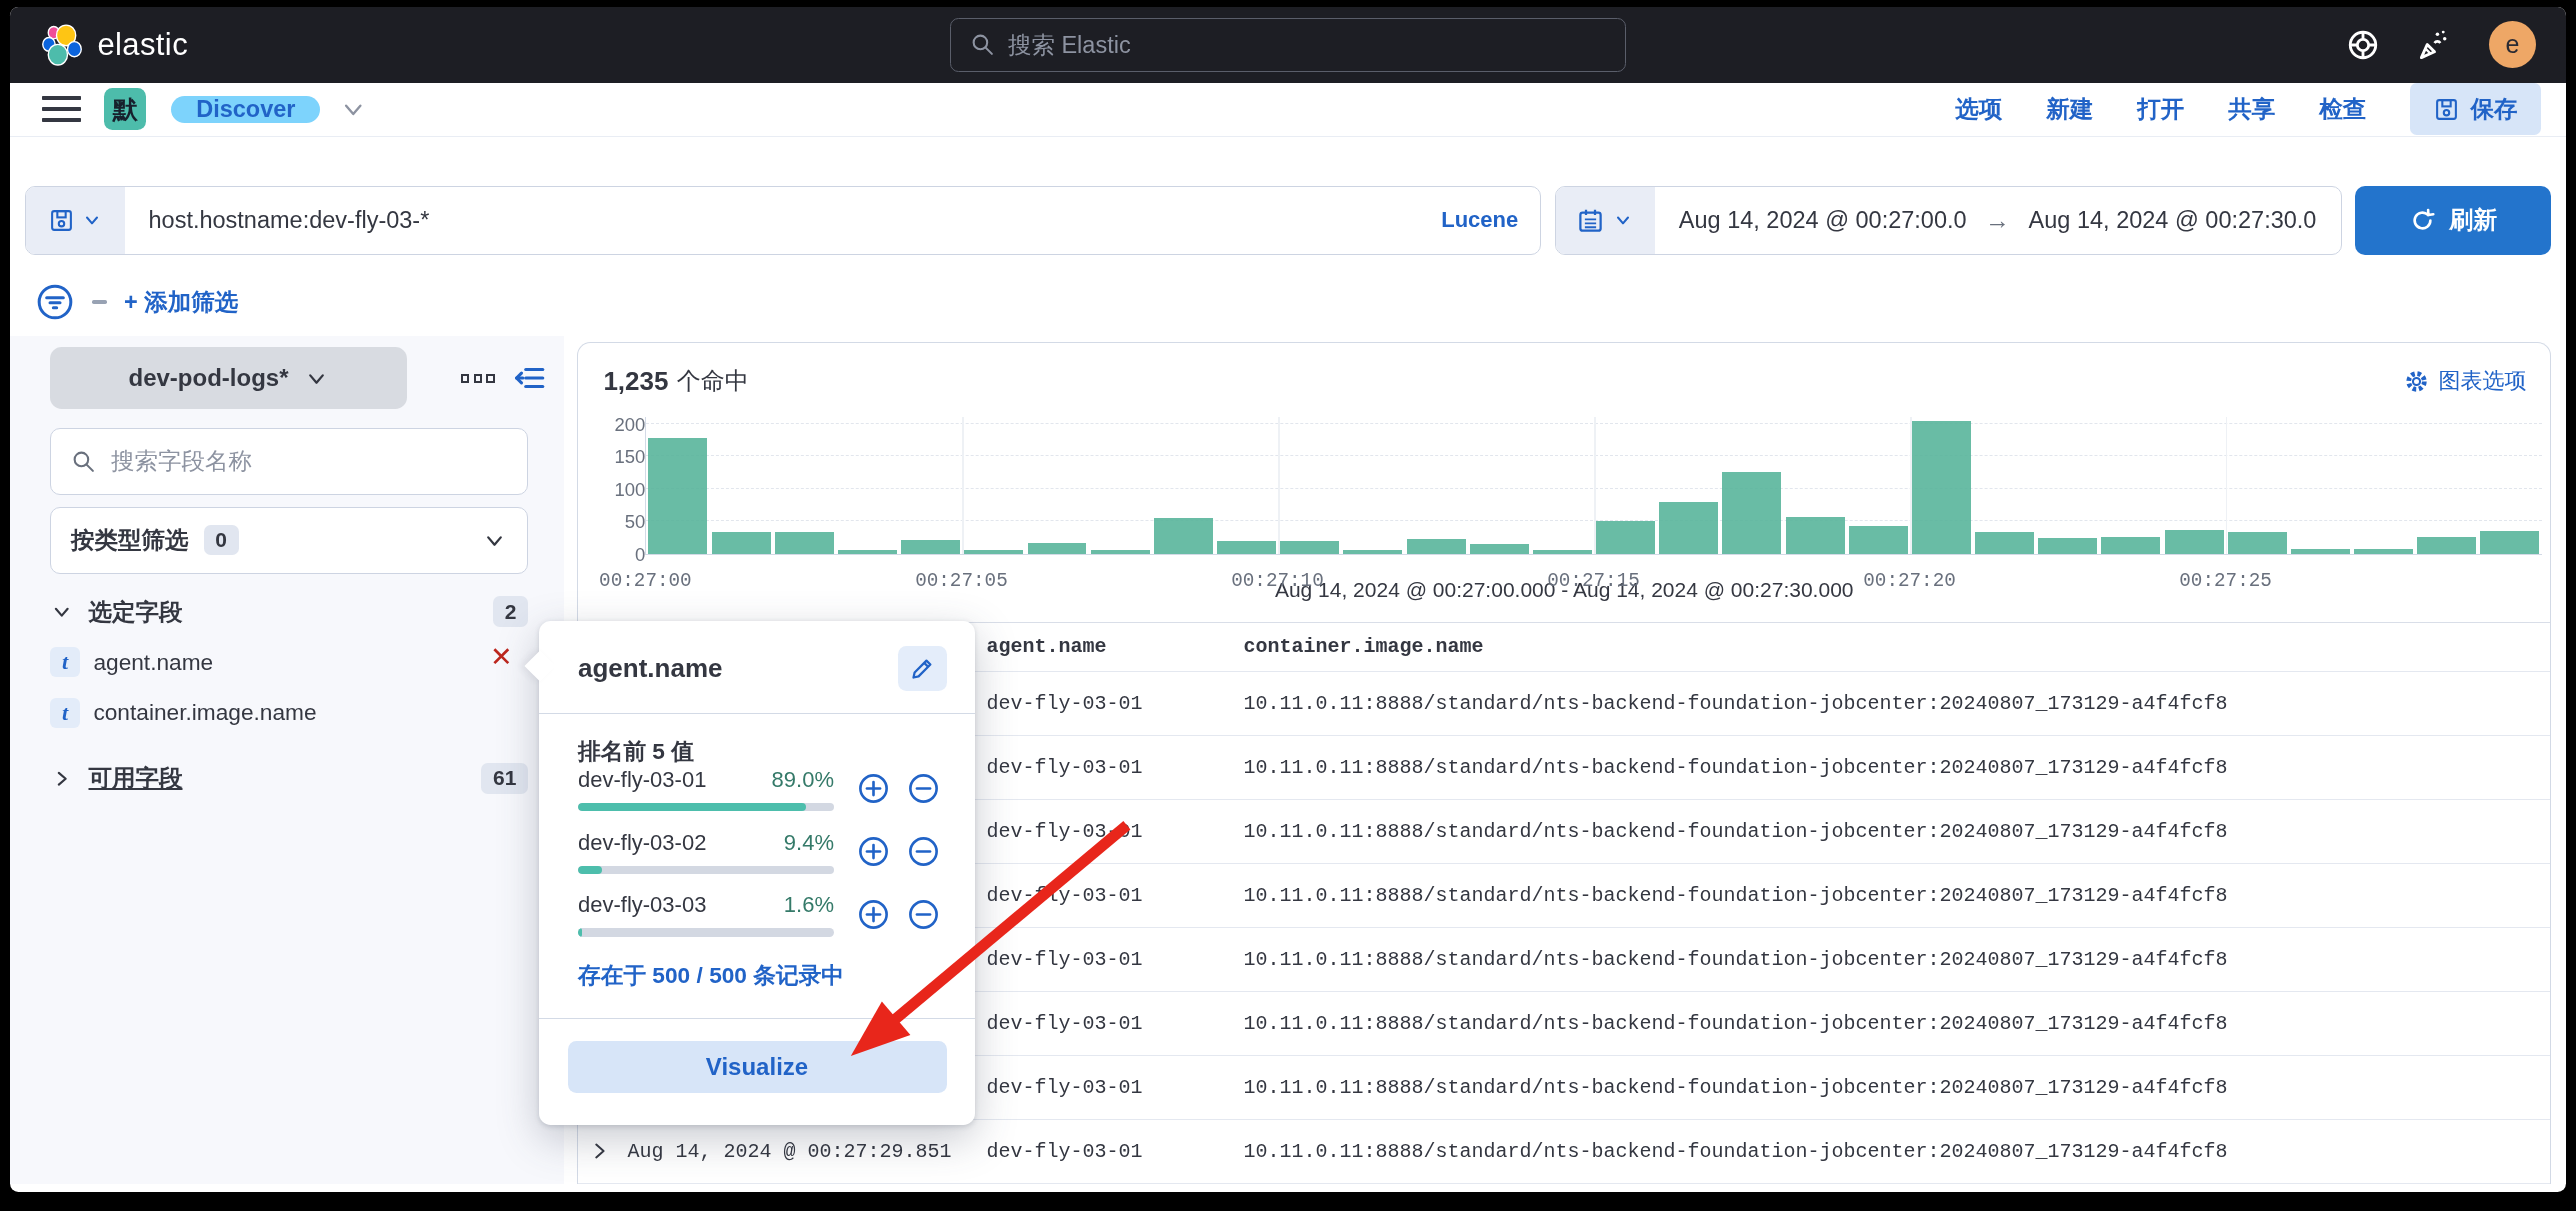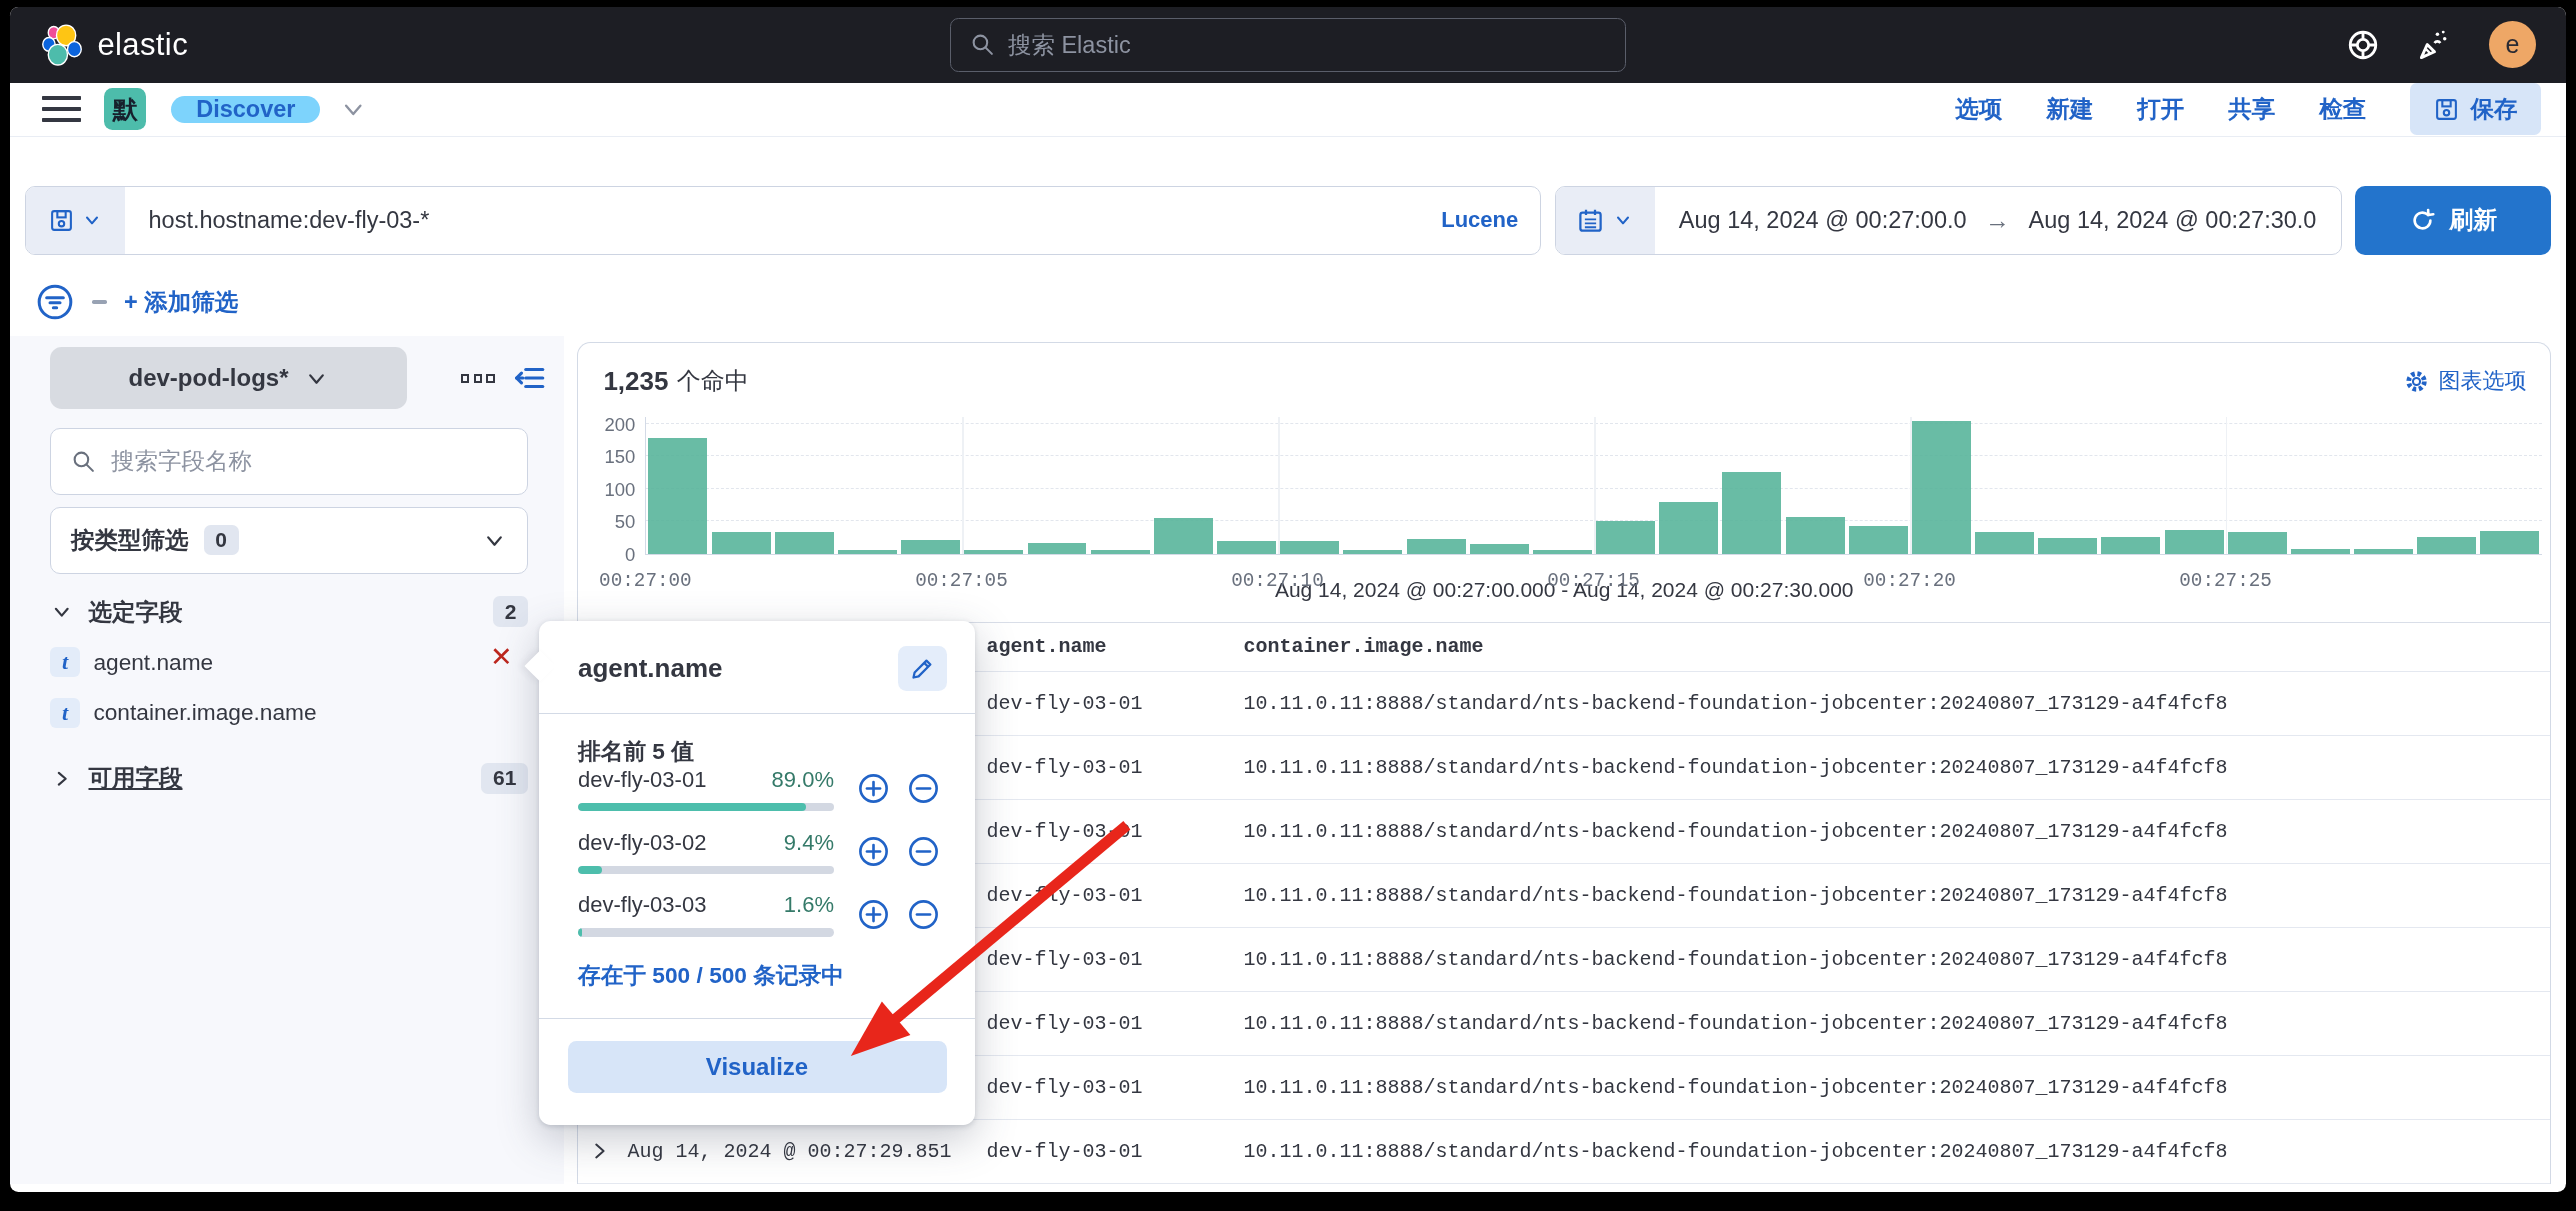--- a/index.html
+++ b/index.html
@@ -90,21 +90,21 @@
   .panel { border:1.7px solid #D3DAE6; border-bottom:none; border-radius:13.4px 13.4px 0 0; height:100%;
      background:#fff; overflow:hidden; display:flex; flex-direction:column; }
   .hits-row { display:flex; align-items:center; padding:22px 23.5px 5px 25px; }
   .hits-num { font-size:26px; font-weight:700; color:#343741; }
   .hits-label { font-size:24px; color:#343741; margin-left:8.4px; }
   .chart-options { margin-left:auto; display:flex; align-items:center; gap:10px; color:#2163C7;
      font-size:22px; cursor:pointer; }
 
   .chart { display:flex; margin:15px 8.4px 0 0; }
   .y-gutter { width:67px; position:relative; flex:none; }
-  .y-tick { position:absolute; right:10px; transform:translateY(50%); font-size:18.5px; color:#69707D; }
+  .y-tick { position:absolute; right:0; transform:translateY(50%); font-size:18.5px; color:#69707D; }
   .plot { flex:1; position:relative; height:138px; border-left:1.7px solid #D3DAE6; border-bottom:1.7px solid #D3DAE6; }
   .grid-h { position:absolute; left:0; right:0; border-top:1.7px dashed #E2E6ED; }
   .grid-v { position:absolute; top:0; bottom:0; width:1.7px; background:#EEF1F5; }
   .bars { position:absolute; inset:0; display:flex; align-items:flex-end; }
   .bar-slot { flex:1; display:flex; align-items:flex-end; justify-content:center; height:100%; }
   .bar { width:calc(100% - 4.2px); background:rgba(84,179,153,.88); }
   .x-axis { position:relative; height:37px; margin:8.4px 8.4px 0 67px;font-family:Liberation Mono, monospace; }
   .x-tick { position:absolute; transform:translateX(-50%); font-size:19.3px; color:#69707D; top:6.7px; white-space:nowrap; }
   .chart-subtitle { text-align:center; font-size:21px; color:#343741; margin-top:13.4px; }
 

